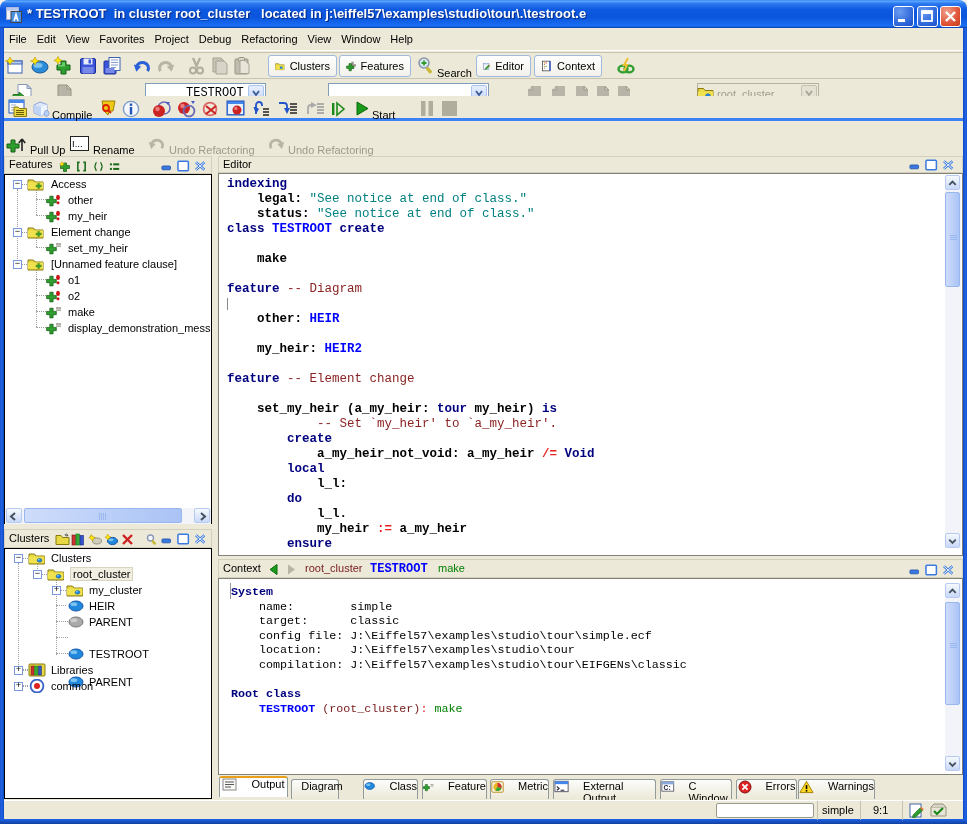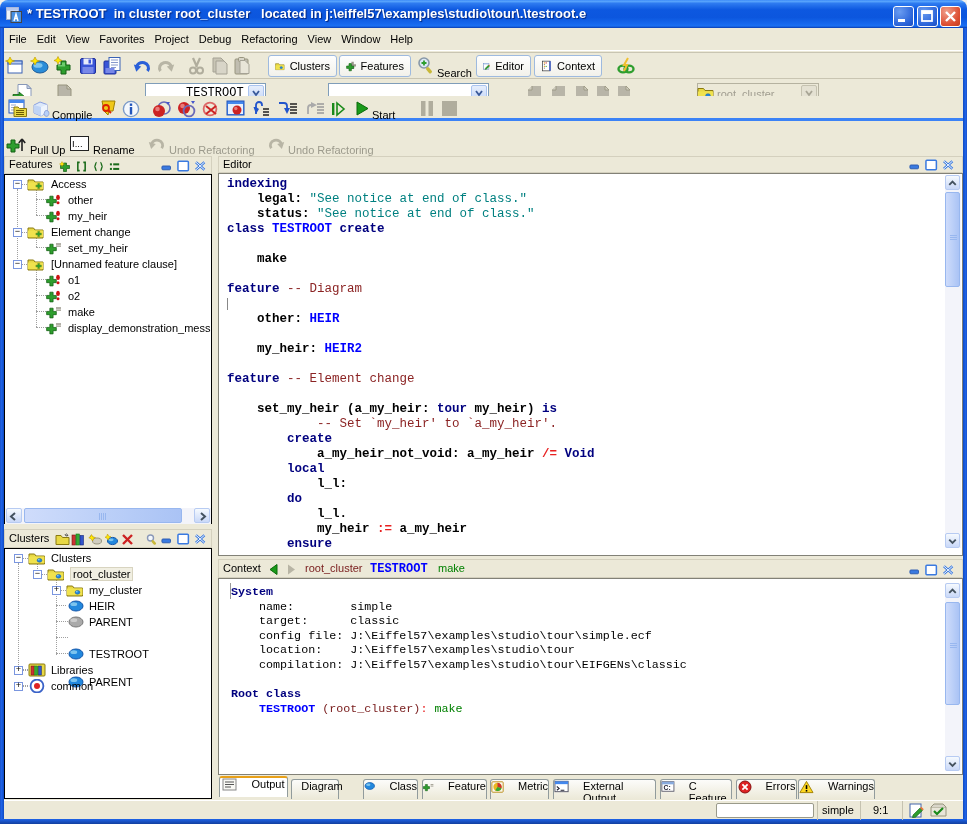--- a/index.html
+++ b/index.html
@@ -789,21 +789,21 @@
         <path d="M3 6.5 l2.5 2 L3 10.5 M7 10.5 h4" stroke="#223" stroke-width="1.1" fill="none"></path>
       </svg>
   <span>External Output</span>
     </div>
  <div class="tab" style="left:442px;top:3px;width:72px;">
   <svg width="16" height="13" viewBox="0 0 16 13">
         <rect x="1" y="1" width="14" height="11" fill="#fff" stroke="#556"></rect>
         <rect x="1" y="1" width="14" height="3" fill="#88aadd"></rect>
         <text x="3" y="11" font-size="8" font-weight="bold" fill="#223" font-family="Liberation Sans">C:</text>
       </svg>
-  <span>C Feature</span>
+  <span>C Window</span>
     </div>
  <div class="tab" style="left:518px;top:3px;width:61px;">
   <svg width="14" height="14" viewBox="0 0 14 14">
         <circle cx="7" cy="7" r="6" fill="#dd2222" stroke="#881111"></circle>
         <path d="M4.4 4.4 L9.6 9.6 M9.6 4.4 L4.4 9.6" stroke="#fff" stroke-width="1.8"></path>
       </svg>
   <span>Errors</span>
     </div>
  <div class="tab" style="left:580px;top:3px;width:77px;">
   <svg width="16" height="14" viewBox="0 0 16 14">

